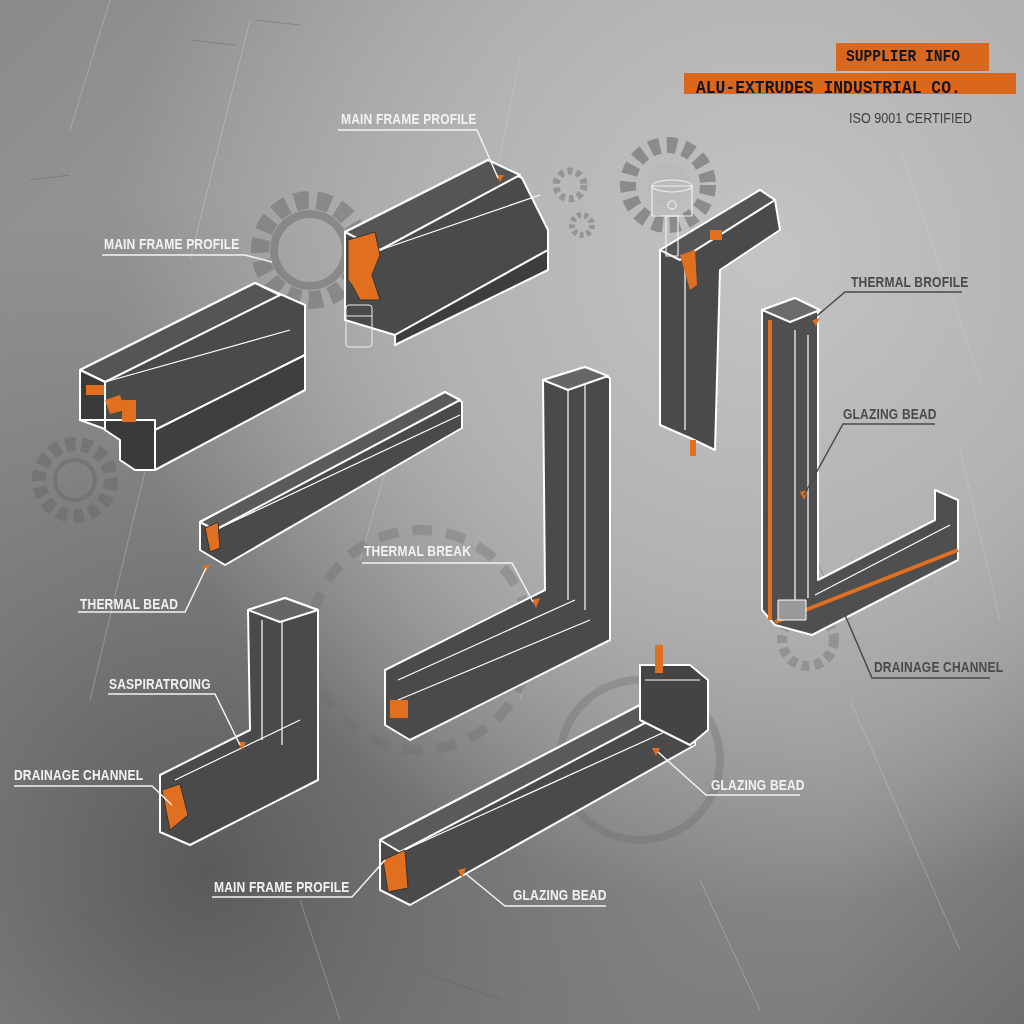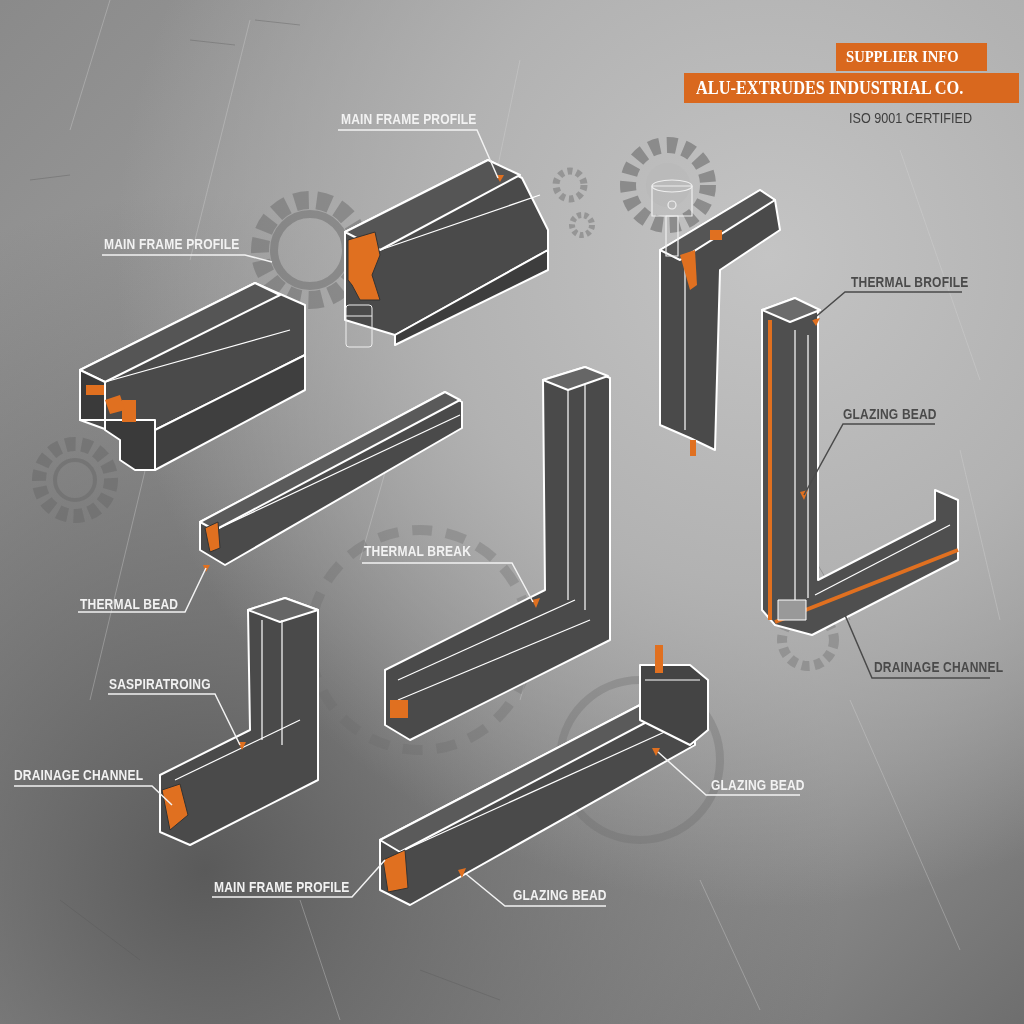--- a/index.html
+++ b/index.html
@@ -8,24 +8,24 @@
       radial-gradient(ellipse at 75% 25%, #c4c4c4 0%, #b2b2b2 30%, rgba(0,0,0,0) 60%),
       radial-gradient(ellipse at 20% 85%, #5a5a5a 0%, rgba(0,0,0,0) 55%),
       linear-gradient(135deg,#8a8a8a 0%,#9c9c9c 30%,#a8a8a8 55%,#8c8c8c 80%,#6e6e6e 100%);
     font-family:"Liberation Sans", sans-serif;}
   .scratches{position:absolute;inset:0;pointer-events:none;}
   svg.scene{position:absolute;left:0;top:0;}
   .label{position:absolute;font-family:"Liberation Sans", sans-serif;font-weight:bold;
     font-size:14px;letter-spacing:0.2px;white-space:nowrap;transform:scaleX(0.86);transform-origin:left top;}
   .label.light{color:#f2f2f2;}
   .label.dark{color:#4a4a4a;}
-  .supplier-box{position:absolute;background:#d9681e;color:#ffffff;font-weight:bold;
-    font-family:Liberation Serif, serif;white-space:nowrap;}
+  .supplier-box{position:absolute;background:#d9681e;color:#0f172a;font-weight:bold;
+    font-family:Liberation Mono, monospace;white-space:nowrap;}
   .supplier-title{left:836px;top:43px;height:28px;padding:0 10px;font-size:17px;line-height:28px;}
-  .supplier-name{left:684px;top:73px;height:30px;padding:0 12px;font-size:19px;line-height:30px;}
+  .supplier-name{left:684px;top:73px;height:21px;padding:0 12px;font-size:19px;line-height:30px;}
   .supplier-name span,.supplier-title span{display:inline-block;transform:scaleX(0.86);transform-origin:left center;}
   .cert{position:absolute;left:849px;top:110px;font-size:14px;color:#3e3e3e;font-weight:normal;
     transform:scaleX(0.9);transform-origin:left top;}
 </style>
 </head>
 <body>
 
 <svg class="scratches" width="1024" height="1024" viewBox="0 0 1024 1024">
   <g stroke="#d8d8d8" stroke-opacity="0.35" stroke-width="1" fill="none">
     <path d="M110 0 L70 130"></path>

